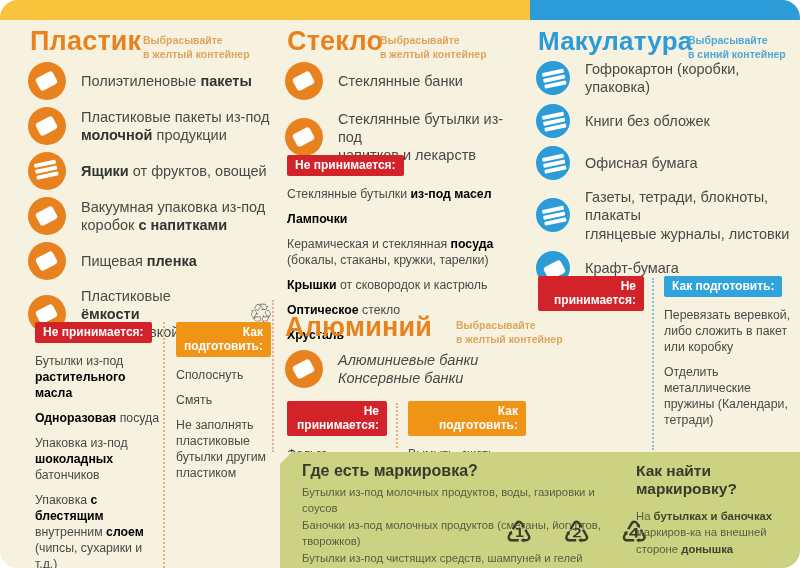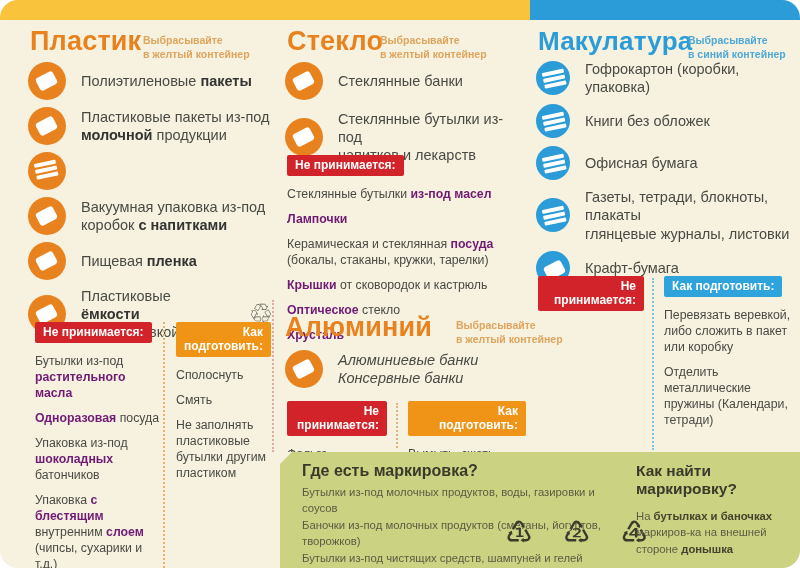--- a/index.html
+++ b/index.html
@@ -35,21 +35,21 @@
 
   
   .badge{display:inline-block;color:#fff;font-weight:bold;font-size:12px;padding:3px 8px 4px;border-radius:2px;}
   .badge.red{background:#D2232A;}
   .badge.orange{background:#EF9416;}
   .badge.blue{background:#2FA3DC;}
 
   
   .sub{position:absolute;}
   .sub p{font-size:12.3px;line-height:1.3;color:#4A4A45;margin:0 0 9px;}
-  .sub p b{color:#701a75;}
+  .sub p b{color:#000000;}
   .sub .badge{margin-bottom:11px;text-align:right;}
 
   
   .vdot{position:absolute;width:0;border-left:2px dotted;}
   .vdot.orange{border-color:#E6B274;}
   .vdot.blue{border-color:#7FC3E4;}
   .vdot.pink{border-color:#E5A9A0;}
 
   
   .green{position:absolute;left:280px;top:452px;width:520px;height:116px;background:#CBD281;}
@@ -87,20 +87,21 @@
         <span class="row-text">Пластиковые пакеты из-под<br><b>молочной</b> продукции</span>
       </div>
       <div class="row" style="margin-bottom: 7px;">
         <span class="circle orange">
           <span class="glyph stripes">
             <i></i>
             <i></i>
             <i></i>
           </span>
         </span>
+        <span class="row-text"><b>Ящики</b> от фруктов, овощей</span>
       </div>
       <div class="row" style="margin-bottom: 7px;">
         <span class="circle orange">
           <span class="glyph"></span>
         </span>
         <span class="row-text">Вакуумная упаковка из-под<br>коробок <b>с напитками</b></span>
       </div>
       <div class="row" style="margin-bottom: 7px;">
         <span class="circle orange">
           <span class="glyph"></span>

